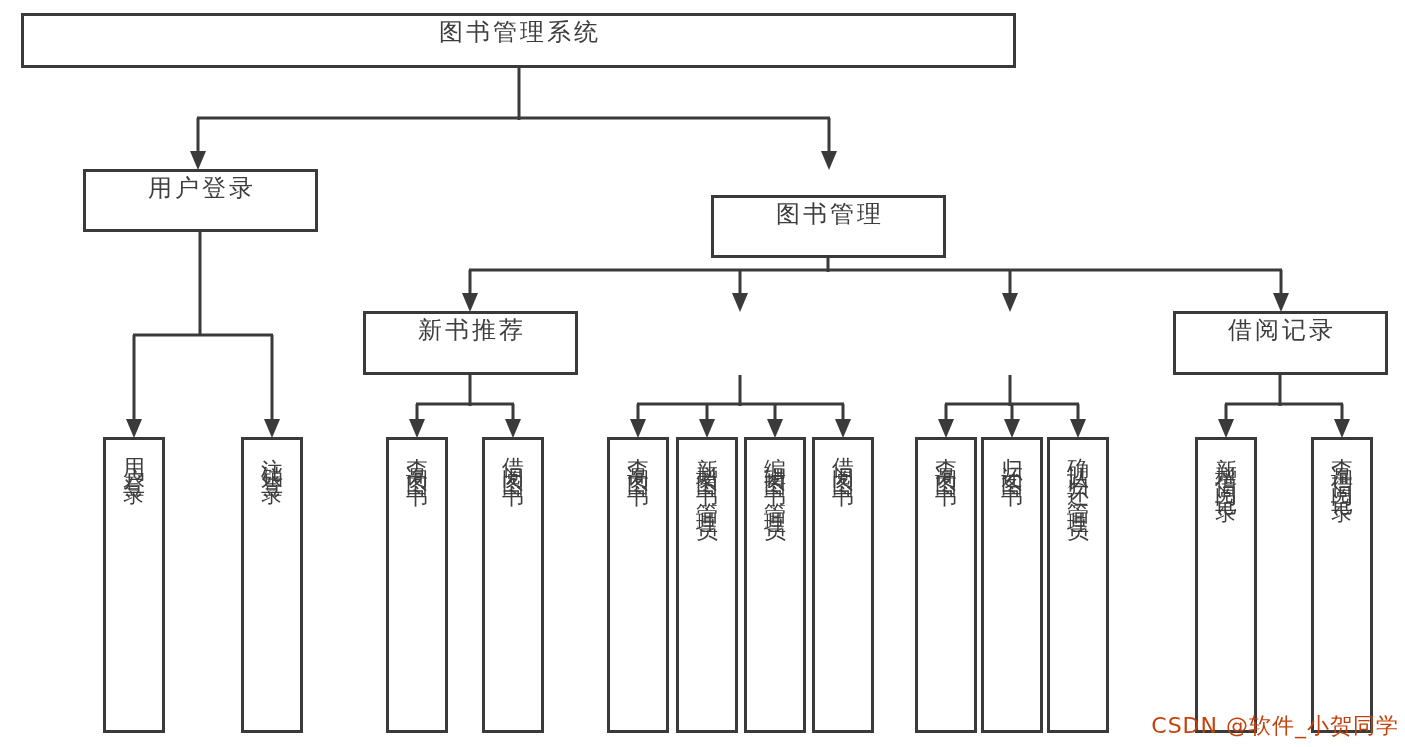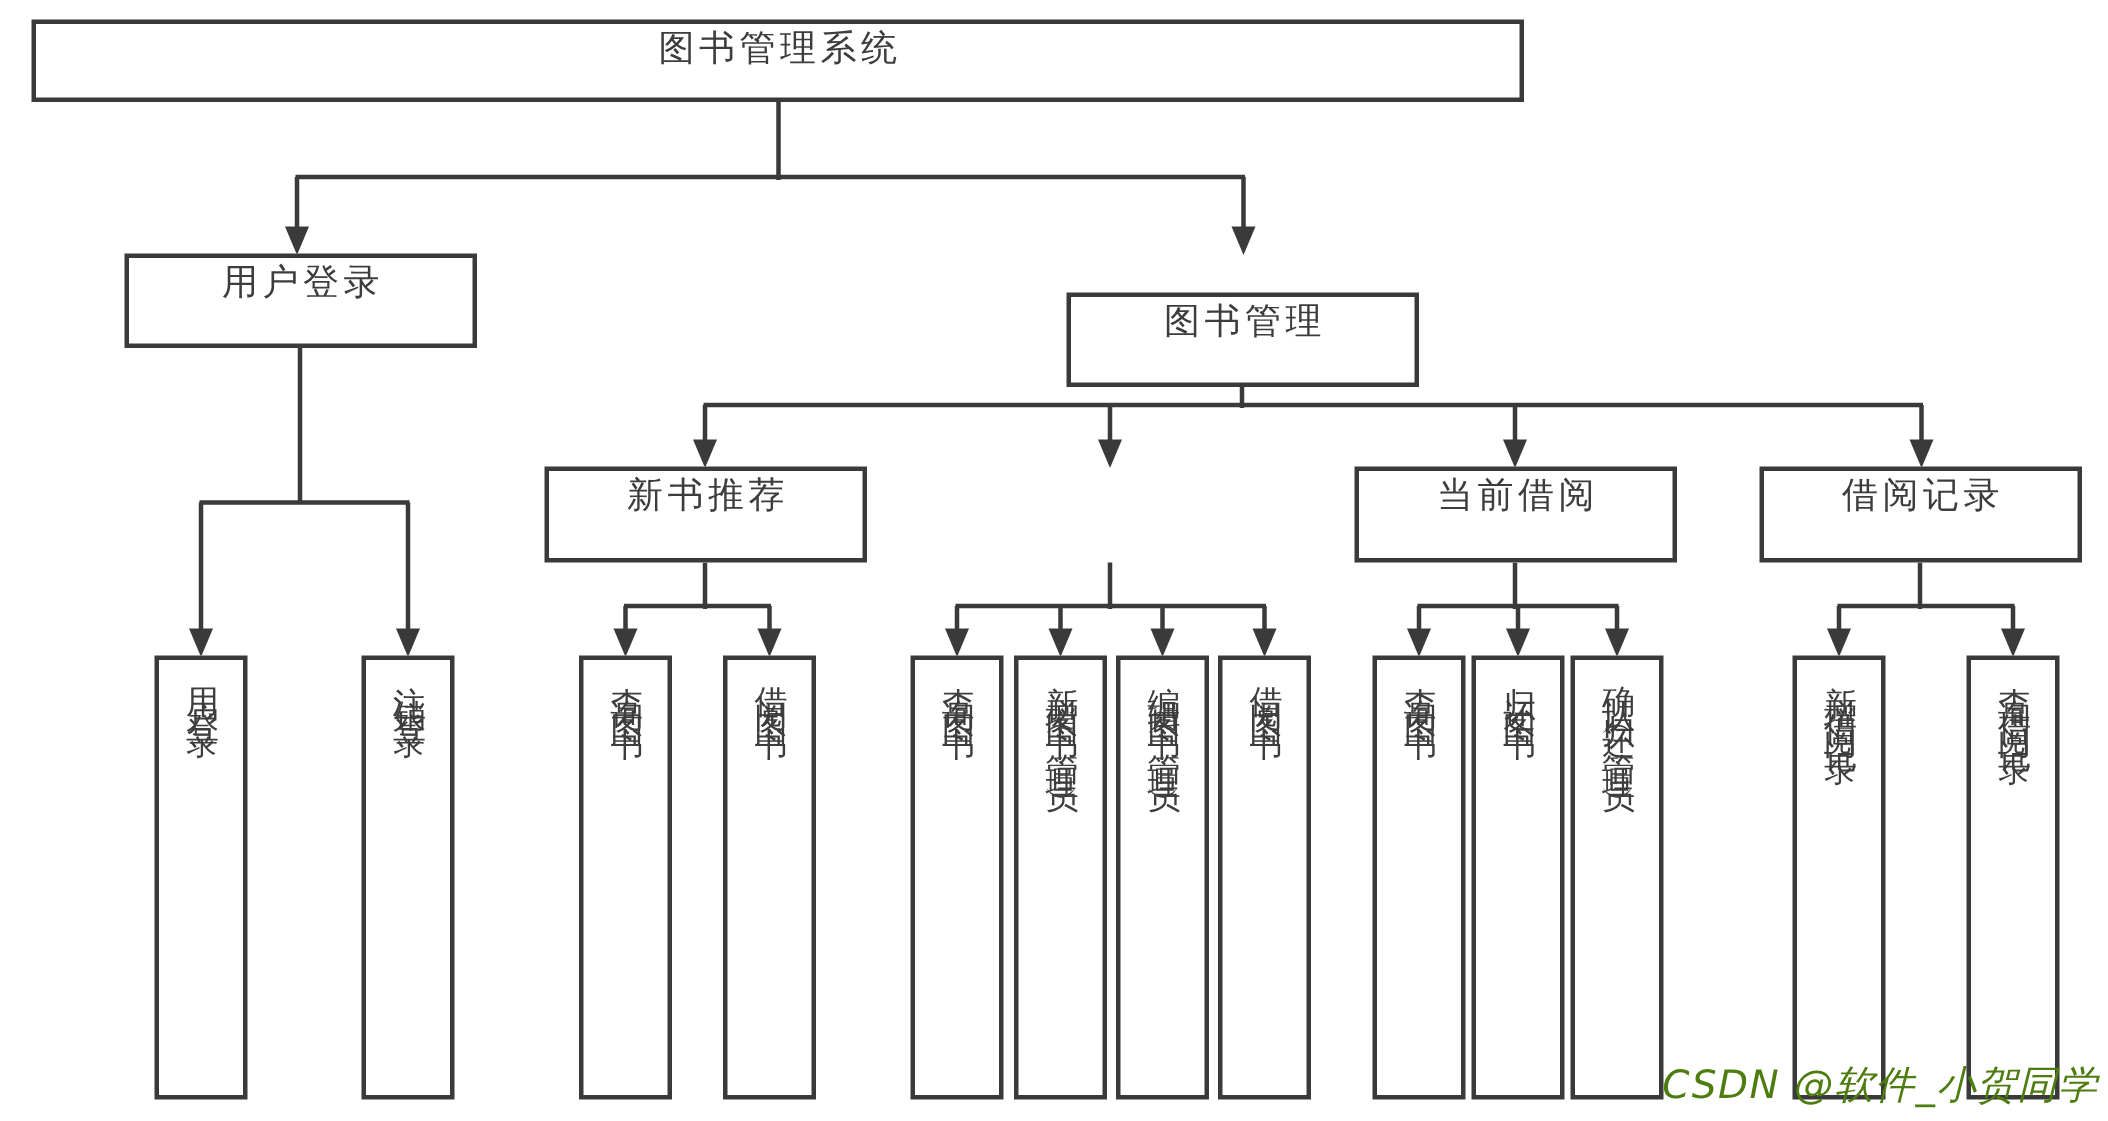--- a/index.html
+++ b/index.html
@@ -68,26 +68,25 @@
   .leaf-c4 { left: 812px; }
   .leaf-d1 { left: 915px; }
   .leaf-d2 { left: 981px; }
   .leaf-d3 { left: 1047px; }
   .leaf-e1 { left: 1195px; }
   .leaf-e2 { left: 1311px; }
   .watermark {
     position: absolute;
     right: 6px;
     bottom: 6px;
-    font-size: 26px;
-    color: #4d7c0f;
+    font-size: 22px;
+    color: #c2410c;
     letter-spacing: 1px;
     z-index: 3;
     white-space: nowrap;
-    font-style: italic;
   }
 </style>
 </head>
 <body>
 
 <div class="stage">
 
   <svg class="connectors" viewBox="0 0 1405 747" xmlns="http://www.w3.org/2000/svg">
     <g stroke="#3a3a3a" stroke-width="3" fill="none">
 
@@ -135,23 +134,20 @@
   <div class="node node-l2-a">
     <span class="h-label">用户登录</span>
   </div>
   <div class="node node-l2-b">
     <span class="h-label">图书管理</span>
   </div>
 
   <div class="node node-l3 node-l3-a">
     <span class="h-label">新书推荐</span>
   </div>
-  <div class="node node-l3 node-l3-c">
-    <span class="h-label">当前借阅</span>
-  </div>
   <div class="node node-l3 node-l3-d">
     <span class="h-label">借阅记录</span>
   </div>
 
   <div class="node leaf leaf-a1">
     <span class="leaf-label">用户登录</span>
   </div>
   <div class="node leaf leaf-a2">
     <span class="leaf-label">注销登录</span>
   </div>

